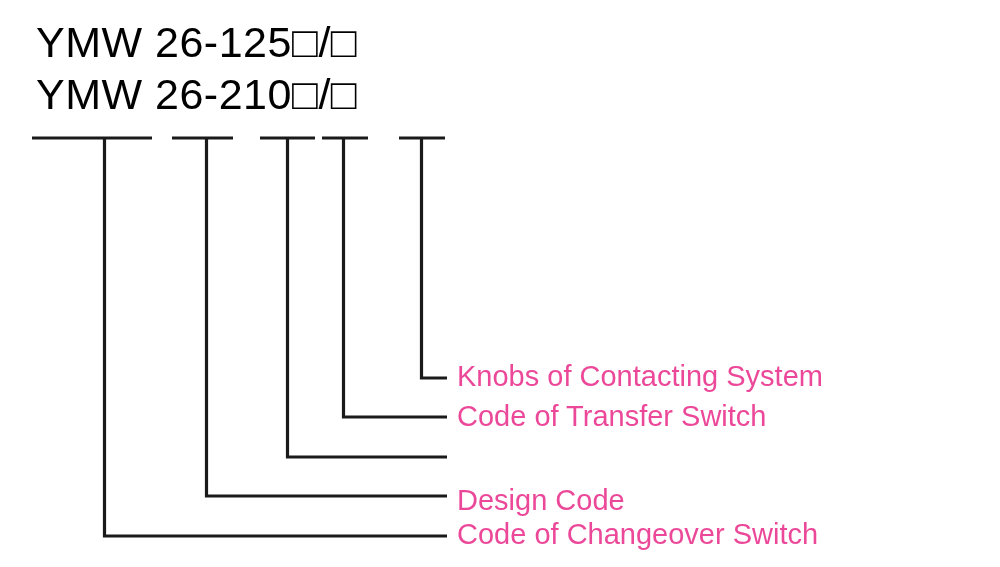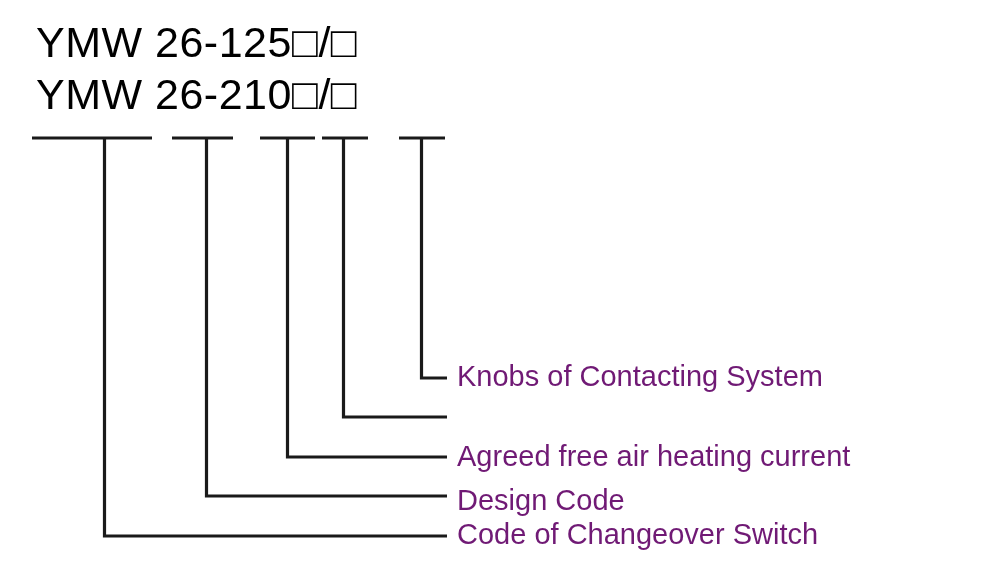--- a/index.html
+++ b/index.html
@@ -39,21 +39,21 @@
     width: 1000px;
     height: 567px;
   }
 
   
   .label {
     position: absolute;
     left: 457px;
     font-size: 29px;
     line-height: 29px;
-    color: #701a75;
+    color: #ec4899;
     white-space: nowrap;
     font-weight: 400;
   }
   .lbl0 { top: 362px; }
   .lbl1 { top: 402px; }
   .lbl2 { top: 442px; }
   .lbl3 { top: 486px; }
   .lbl4 { top: 520px; }
 </style>
 </head>
@@ -84,17 +84,17 @@
 
       <path d="M 287.5 138 L 287.5 457 L 447 457"></path>
 
       <path d="M 206.5 138 L 206.5 496 L 447 496"></path>
 
       <path d="M 104.5 138 L 104.5 536 L 447 536"></path>
     </g>
   </svg>
 
   <div class="label lbl0">Knobs of Contacting System</div>
-  <div class="label lbl2">Agreed free air heating current</div>
+  <div class="label lbl1">Code of Transfer Switch</div>
   <div class="label lbl3">Design Code</div>
   <div class="label lbl4">Code of Changeover Switch</div>
 
 </div>
 
 </body></html>

